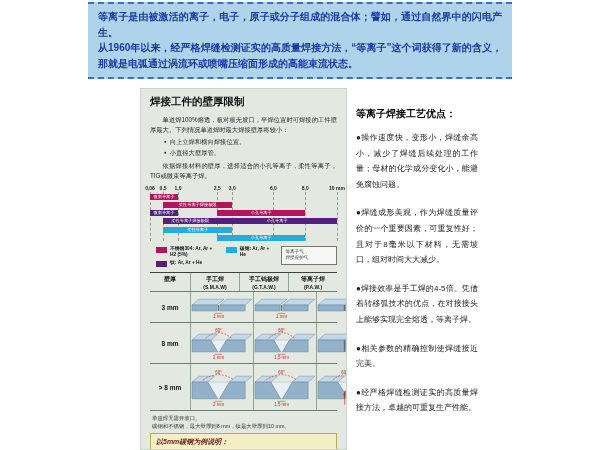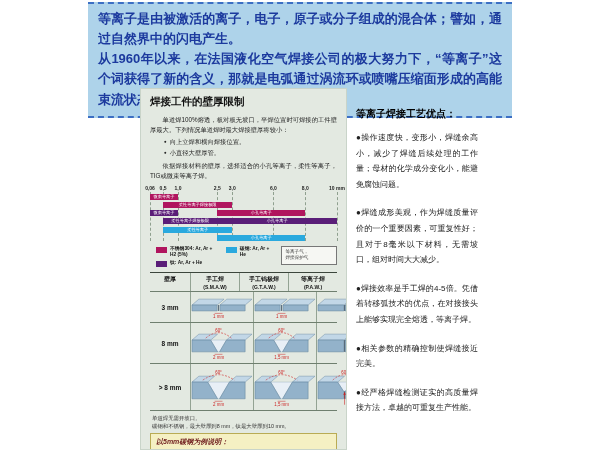--- a/index.html
+++ b/index.html
@@ -3,21 +3,21 @@
 <meta charset="utf-8">
 <style>
   html,body{margin:0;padding:0;}
   .page{position:relative;width:600px;height:450px;background:#ffffff;overflow:hidden;
         font-family:"Liberation Sans","DejaVu Sans",sans-serif;}
 
   
   .banner{position:absolute;left:88px;top:2px;width:424px;box-sizing:border-box;
           background:#aed3ea;border-top:2px dashed #3b6fc4;border-bottom:2px dashed #3b6fc4;
           padding:5px 10px 6px 10px;}
-  .banner p{margin:0;font-size:13px;font-weight:bold;color:#1c3a9e;line-height:1.55;text-align:justify;}
+  .banner p{margin:0;font-size:10px;font-weight:bold;color:#1c3a9e;line-height:1.55;text-align:justify;}
 
   
   .panel{position:absolute;left:140px;top:88px;width:207px;height:362px;box-sizing:border-box;
          background:#e3e9e1;border:1px solid #c9d4c9;padding:6px 9px;overflow:hidden;}
   .panel h2{margin:0 0 6px 0;font-size:10.5px;color:#101010;}
   .panel .para{margin:0;font-size:6.3px;color:#222;line-height:1.6;text-indent:2em;text-align:justify;}
   .pbullets{margin:2px 0;padding:0;list-style:none;}
   .pbullets li{font-size:6.3px;color:#222;line-height:1.7;padding-left:14px;}
   .pbullets li::before{content:"●";font-size:4.5px;margin-right:3px;vertical-align:1px;}
 
@@ -58,21 +58,21 @@
   .sidebar h2{margin:0 0 9px 0;font-size:10px;color:#000;}
   .sidebar p{margin:0 4px 13px 0;font-size:8px;color:#222;line-height:1.95;text-align:justify;}
 </style>
 </head>
 <body>
 
 <div class="page">
 
   <div class="banner">
       <p>等离子是由被激活的离子，电子，原子或分子组成的混合体；譬如，通过自然界中的闪电产生。</p>
-      <p>从1960年以来，在法国液化空气焊接公司的极大努力下，“等离子”这个词获得了新的含义，那就是电弧通过涡流环或喷嘴压缩面形成的高能束流状态。</p>
+      <p>从1960年以来，经严格焊缝检测证实的高质量焊接方法，“等离子”这个词获得了新的含义，那就是电弧通过涡流环或喷嘴压缩面形成的高能束流状态。</p>
     </div>
 
   <div class="panel">
     <h2>焊接工件的壁厚限制</h2>
     <p class="para">单道焊100%熔透，板对板无坡口，平焊位置时可焊接的工件壁厚最大。下列情况单道焊时最大焊接壁厚将较小：</p>
     <ul class="pbullets">
         <li>向上立焊和横向焊接位置。</li>
         <li>小直径大壁厚管。</li>
       </ul>
     <p class="para">依据焊接材料的壁厚，选择适合的小孔等离子，柔性等离子，TIG或微束等离子焊。</p>

